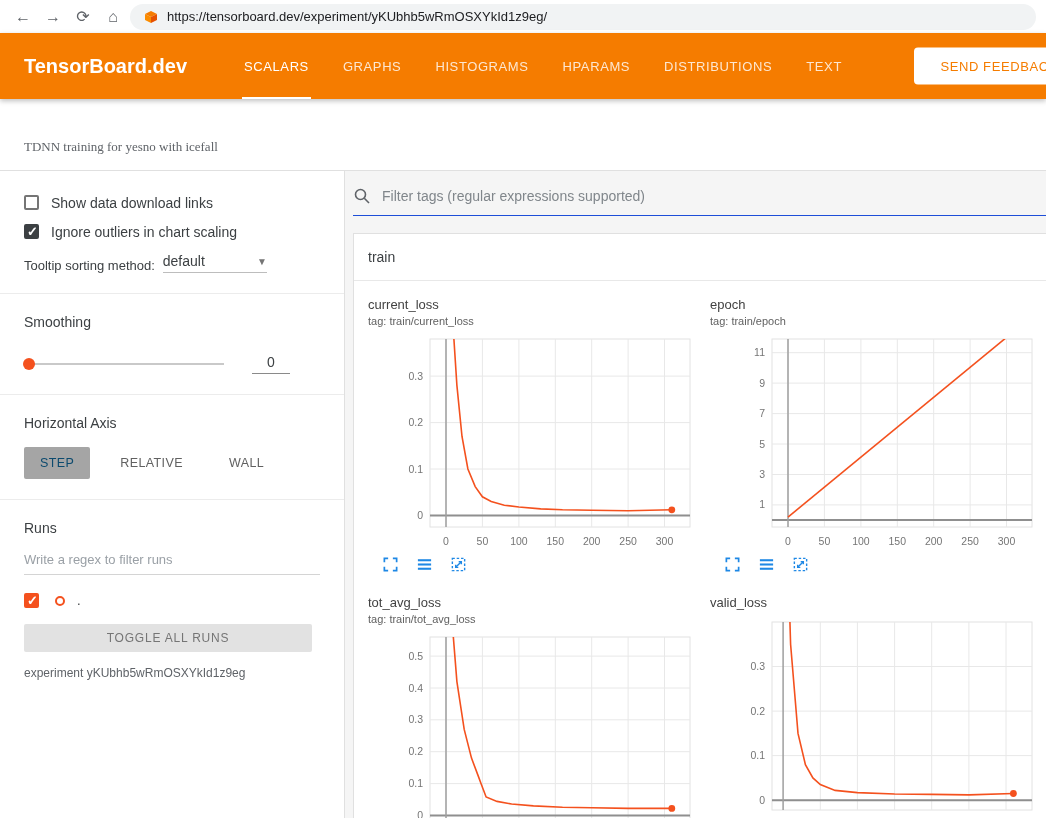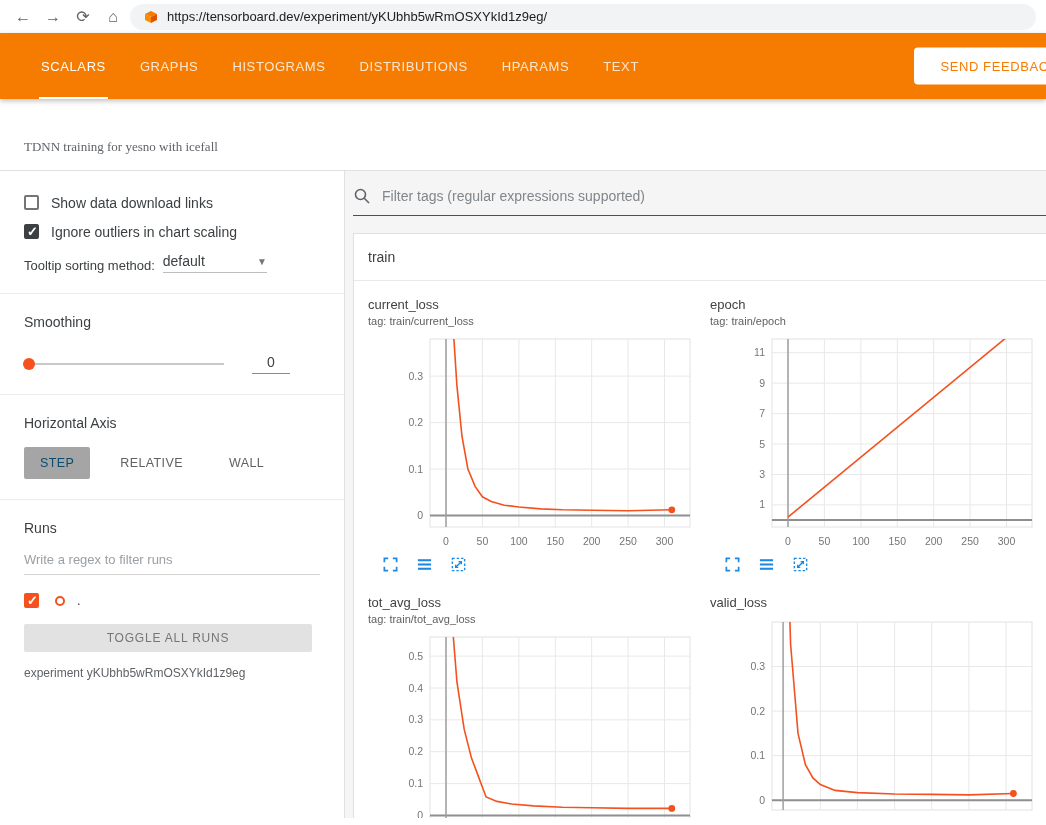--- a/index.html
+++ b/index.html
@@ -89,26 +89,27 @@
         <polygon points="7,1 13,4 7,7 1,4" fill="#f57c00"></polygon>
         <polygon points="1,4 7,7 7,13 1,10" fill="#fb8c00"></polygon>
         <polygon points="13,4 7,7 7,13 13,10" fill="#e65100"></polygon>
       </svg>
     </span>
     <span class="addr-url">https://tensorboard.dev/experiment/yKUbhb5wRmOSXYkId1z9eg/</span>
   </div>
 </div>
 
 <div class="tb-header">
+  <span class="brand">TensorBoard.dev</span>
   <div class="tabs">
     <span class="tab active">SCALARS</span>
     <span class="tab">GRAPHS</span>
     <span class="tab">HISTOGRAMS</span>
+    <span class="tab">HPARAMS</span>
     <span class="tab">DISTRIBUTIONS</span>
-    <span class="tab">HPARAMS</span>
     <span class="tab">TEXT</span>
   </div>
   <button class="feedback-btn">SEND FEEDBACK</button>
 </div>
 
 <div class="desc-bar">TDNN training for yesno with icefall</div>
 
 <div class="content">
 
   <div class="sidebar">

